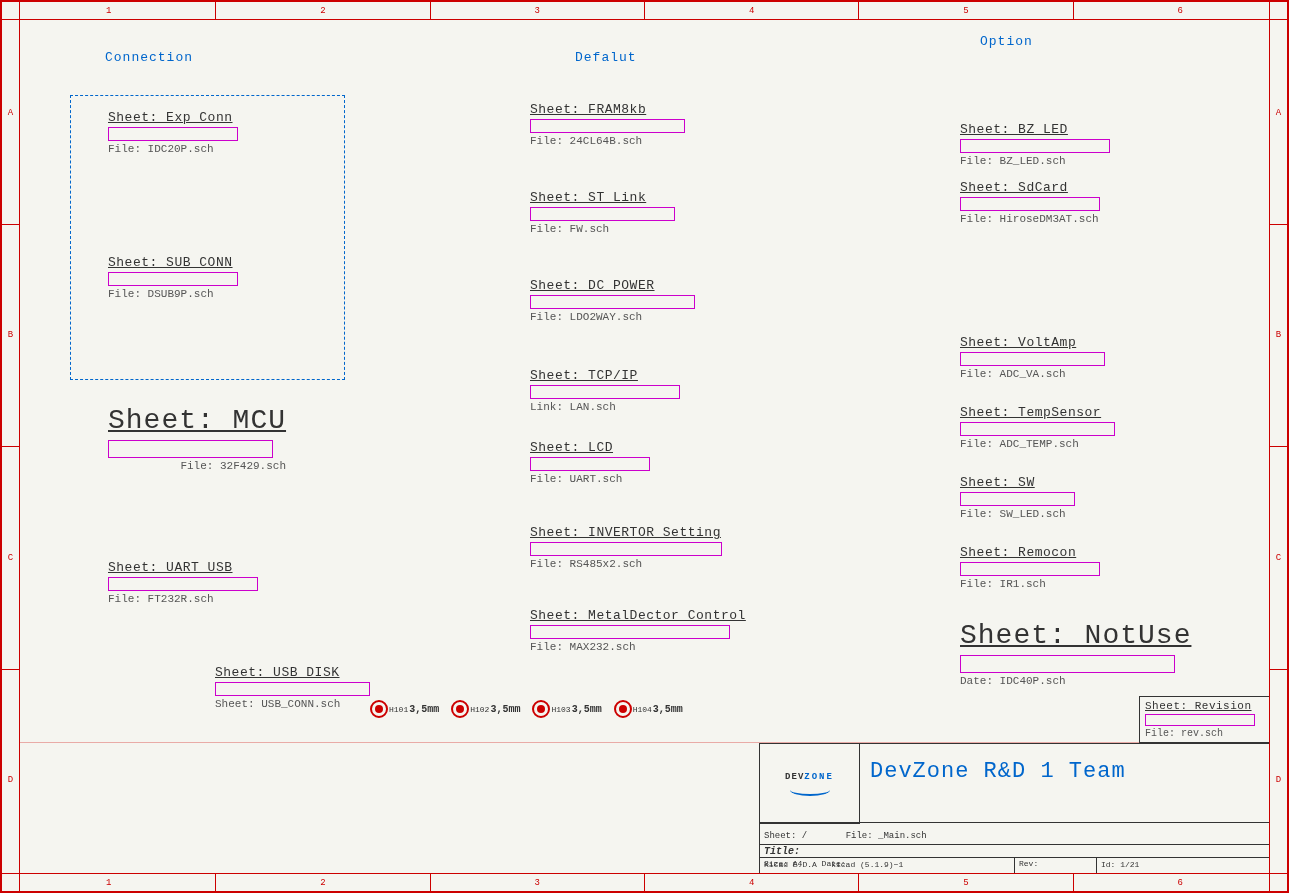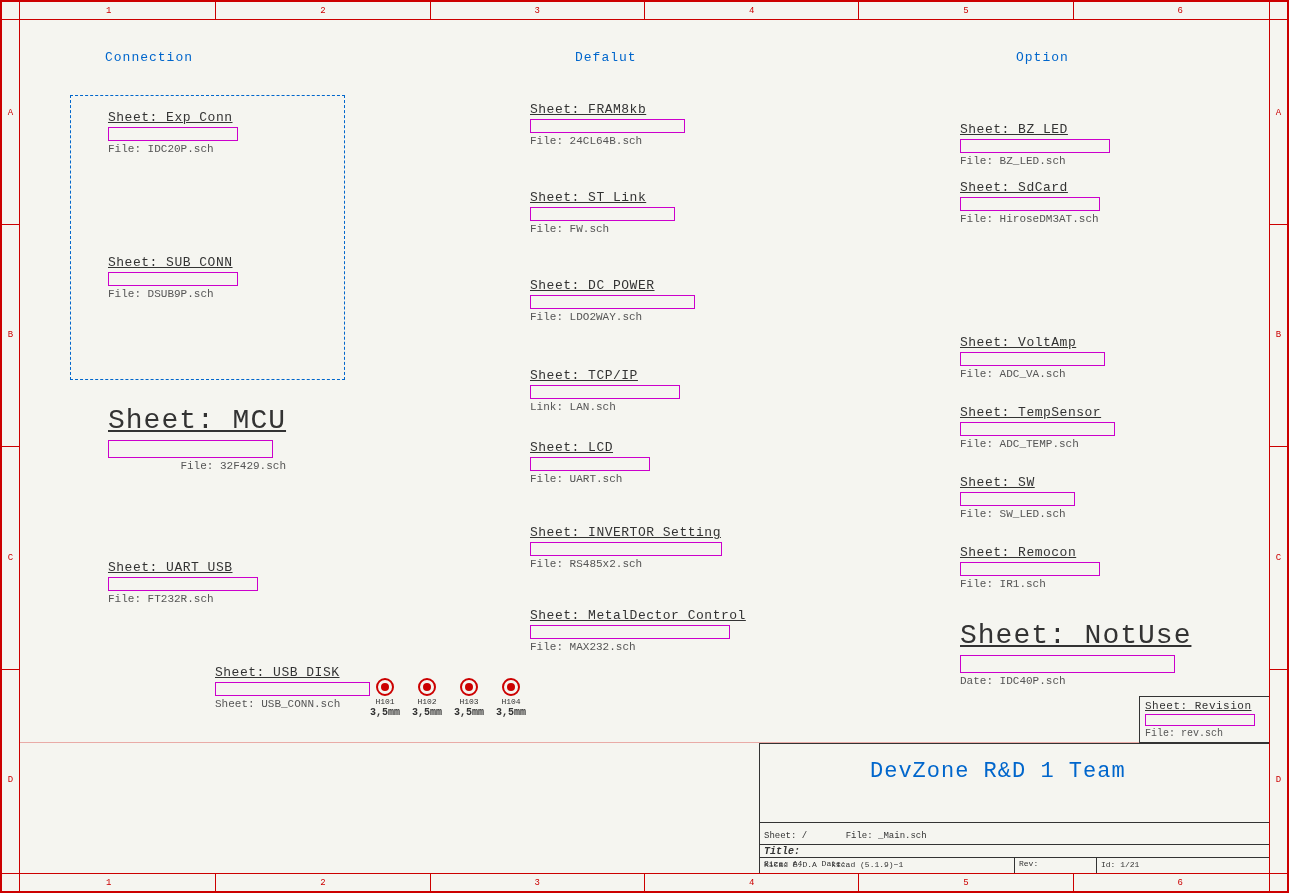--- a/index.html
+++ b/index.html
@@ -223,21 +223,21 @@
     .holes-row {
       position: absolute;
       bottom: 155px;
       left: 350px;
       display: flex;
       gap: 12px;
       align-items: center;
     }
     .hole-item {
       display: flex;
-      flex-direction: column;
+      flex-direction: row;
       align-items: center;
       gap: 1px;
     }
     .hole-circle {
       width: 18px;
       height: 18px;
       border-radius: 50%;
       border: 2px solid;
       display: flex;
       align-items: center;
@@ -369,21 +369,21 @@
       <span class="sheet-rect" style="width:192px;height:14px;"></span>
       <span class="sheet-file">File: RS485x2.sch</span>
     </div>
 
     <div class="sheet-block" style="left:510px;top:588px;">
       <span class="sheet-name">Sheet: MetalDector Control</span>
       <span class="sheet-rect" style="width:200px;height:14px;"></span>
       <span class="sheet-file">File: MAX232.sch</span>
     </div>
 
-    <div class="section-heading" style="left:960px;top:30px;margin-left:36px;">Option</div>
+    <div class="section-heading" style="left:960px;top:14px;">Option</div>
 
     <div class="sheet-block" style="left:940px;top:82px;margin-top:20px;">
       <span class="sheet-name">Sheet: BZ LED</span>
       <span class="sheet-rect" style="width:150px;height:14px;"></span>
       <span class="sheet-file">File: BZ_LED.sch</span>
     </div>
 
     <div class="sheet-block" style="left:940px;top:160px;">
       <span class="sheet-name">Sheet: SdCard</span>
       <span class="sheet-rect" style="width:140px;height:14px;"></span>
@@ -454,20 +454,27 @@
     </div>
 
     <div class="rev-block">
       <span class="sheet-name" style="font-size:11px;">Sheet: Revision</span>
       <span class="sheet-rect" style="width:110px;height:12px;"></span>
       <span class="sheet-file" style="font-size:10px;">File: rev.sch</span>
     </div>
 
     <div class="title-block">
 
+      <div class="title-block-logo-area">
+        <div style="display:flex;align-items:baseline;gap:0px;">
+          <span style="font-size:9px;font-weight:bold;color:#333;letter-spacing:1px;">DEV</span>
+          <span style="font-size:9px;font-weight:bold;color:#0066cc;letter-spacing:2px;">ZONE</span>
+        </div>
+        <div class="logo-arc"></div>
+      </div>
 
       <div class="title-company">DevZone R&amp;D 1 Team</div>
 
       <div style="position:absolute;top:78px;left:0;right:0;border-top:1px solid #333;padding:2px 4px;">
         <span style="font-size:9px;color:#333;">Sheet: /</span>
         &nbsp;&nbsp;
         <span style="font-size:9px;color:#333;">File: _Main.sch</span>
       </div>
 
       <div class="title-title-row">

